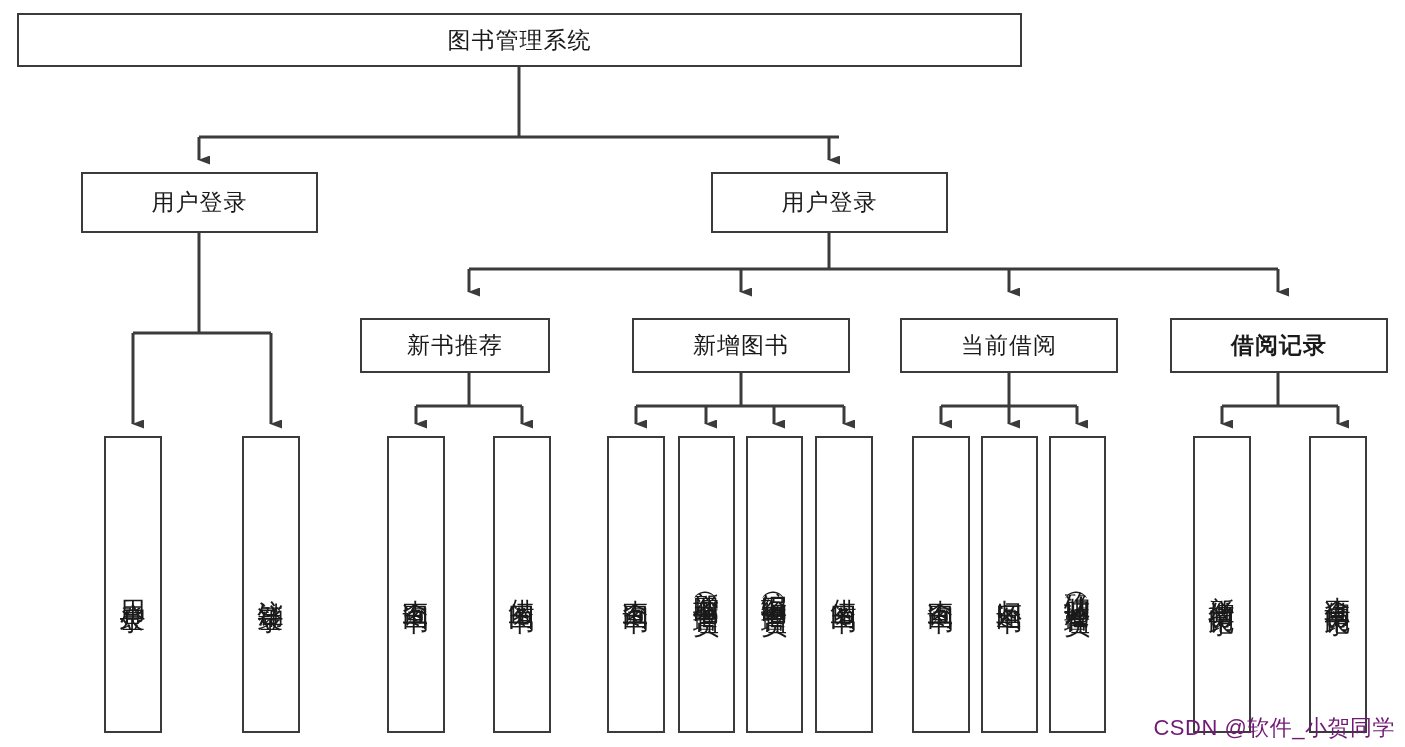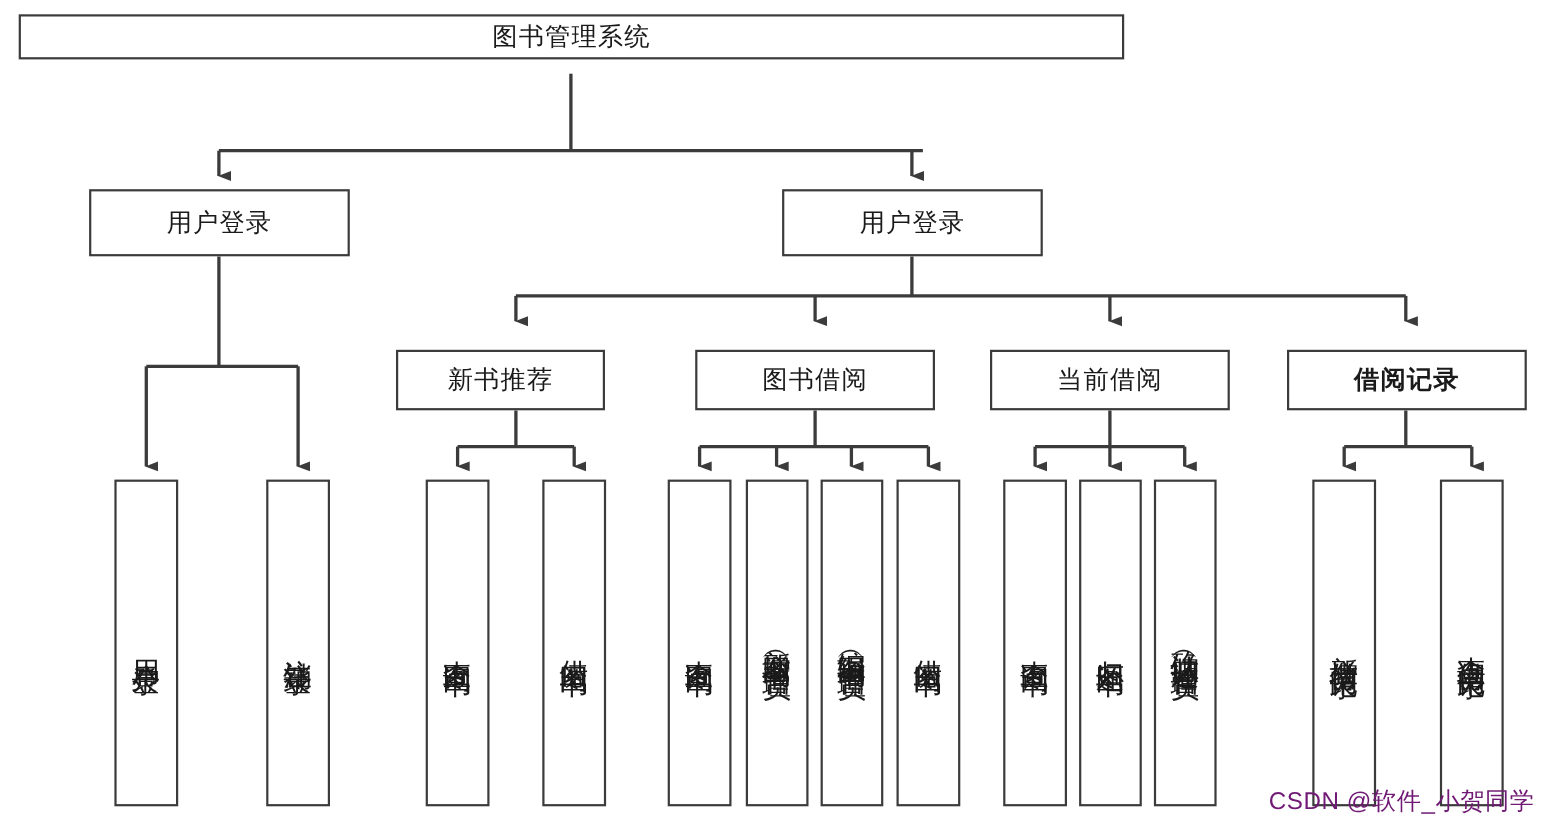--- a/index.html
+++ b/index.html
@@ -113,36 +113,36 @@
       <path d="M1009,406 L1009,424" marker-end="url(#arrow)"></path>
       <path d="M1077,406 L1077,424" marker-end="url(#arrow)"></path>
 
       <path d="M1278,373 L1278,406"></path>
       <path d="M1222,406 L1338,406"></path>
       <path d="M1222,406 L1222,424" marker-end="url(#arrow)"></path>
       <path d="M1338,406 L1338,424" marker-end="url(#arrow)"></path>
     </g>
   </svg>
 
-  <div class="node horiz" style="left:17px; top:13px; width:1005px; height:41px;text-align:right;">
+  <div class="node horiz" style="left:17px; top:13px; width:1005px; height:54px;text-align:right;">
     <span class="lbl">图书管理系统</span>
   </div>
 
   <div class="node horiz" style="left:81px; top:172px; width:237px; height:61px;">
     <span class="lbl">用户登录</span>
   </div>
   <div class="node horiz" style="left:711px; top:172px; width:237px; height:61px;">
     <span class="lbl">用户登录</span>
   </div>
 
   <div class="node horiz" style="left:360px; top:318px; width:190px; height:55px;">
     <span class="lbl">新书推荐</span>
   </div>
   <div class="node horiz" style="left:632px; top:318px; width:218px; height:55px;">
-    <span class="lbl">图书借阅</span>
+    <span class="lbl">新增图书</span>
   </div>
   <div class="node horiz" style="left:900px; top:318px; width:218px; height:55px;align-items:center;">
     <span class="lbl">当前借阅</span>
   </div>
   <div class="node horiz" style="left:1170px; top:318px; width:218px; height:55px;font-weight:bold;">
     <span class="lbl">借阅记录</span>
   </div>
 
   <div class="node vert" style="left:104px; top:436px; width:58px; height:297px;">
     <span class="lbl">用户登录</span>

